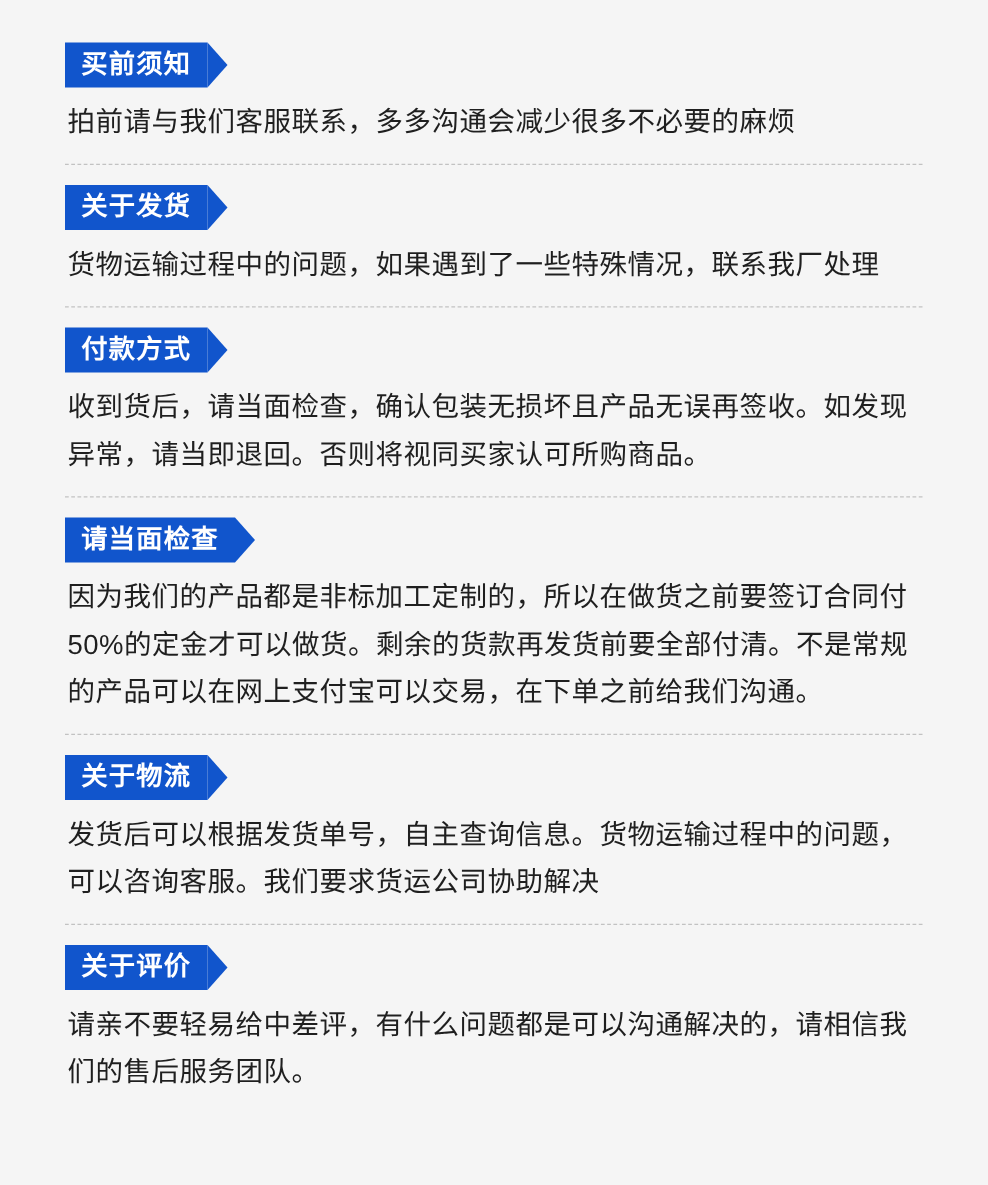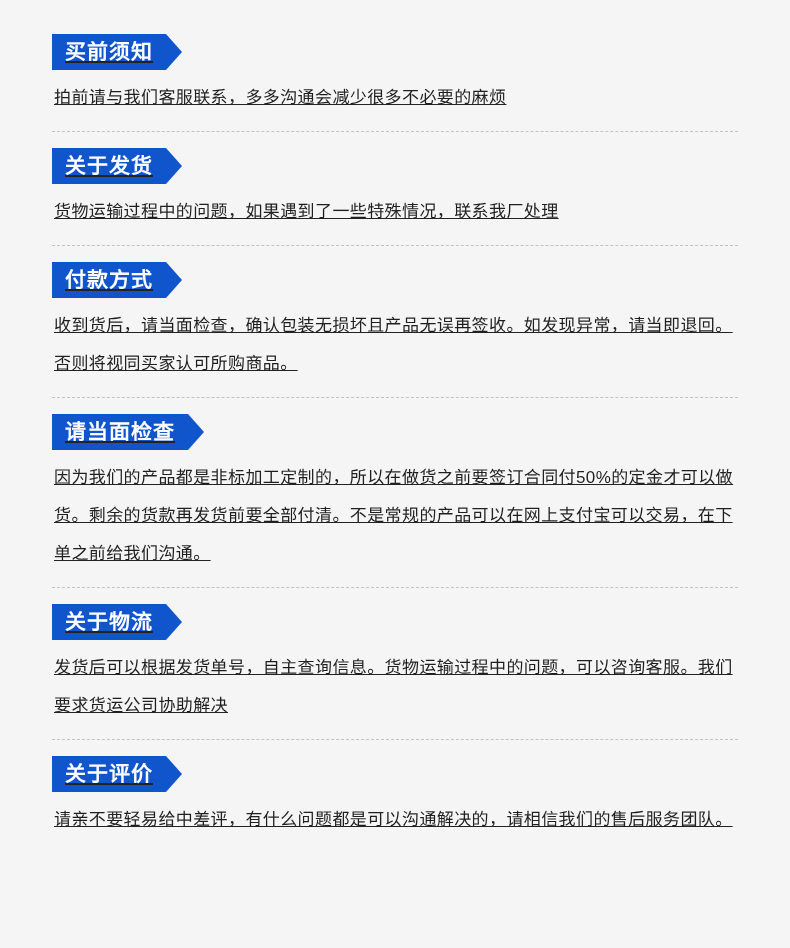--- a/index.html
+++ b/index.html
@@ -18,21 +18,20 @@
   .page {
     width: 790px;
     height: 948px;
     box-sizing: border-box;
     padding: 34px 42px 0 42px;
     background: #f5f5f5;
     position: relative;
   }
   .section {
     position: relative;
-    text-decoration: underline;
   }
   .section-head {
     display: flex;
     align-items: stretch;
     height: 36px;
     margin: 0 0 0 10px;
   }
   .tag {
     background: #1155cc;
     color: #ffffff;
@@ -46,21 +45,21 @@
   }
   .tag-arrow {
     width: 0;
     height: 0;
     border-top: 18px solid transparent;
     border-bottom: 18px solid transparent;
     border-left: 16px solid #1155cc;
     display: inline-block;
   }
   .section-body {
-    font-size: 17px;
+    font-size: 22px;
     line-height: 38px;
     color: #1f1f1f;
     margin: 9px 0 0 12px;
     padding-right: 6px;
     letter-spacing: 0.4px;
   }
   .divider {
     border: 0;
     border-top: 1px dashed #c2c2c2;
     margin: 14px 10px 16px 10px;

